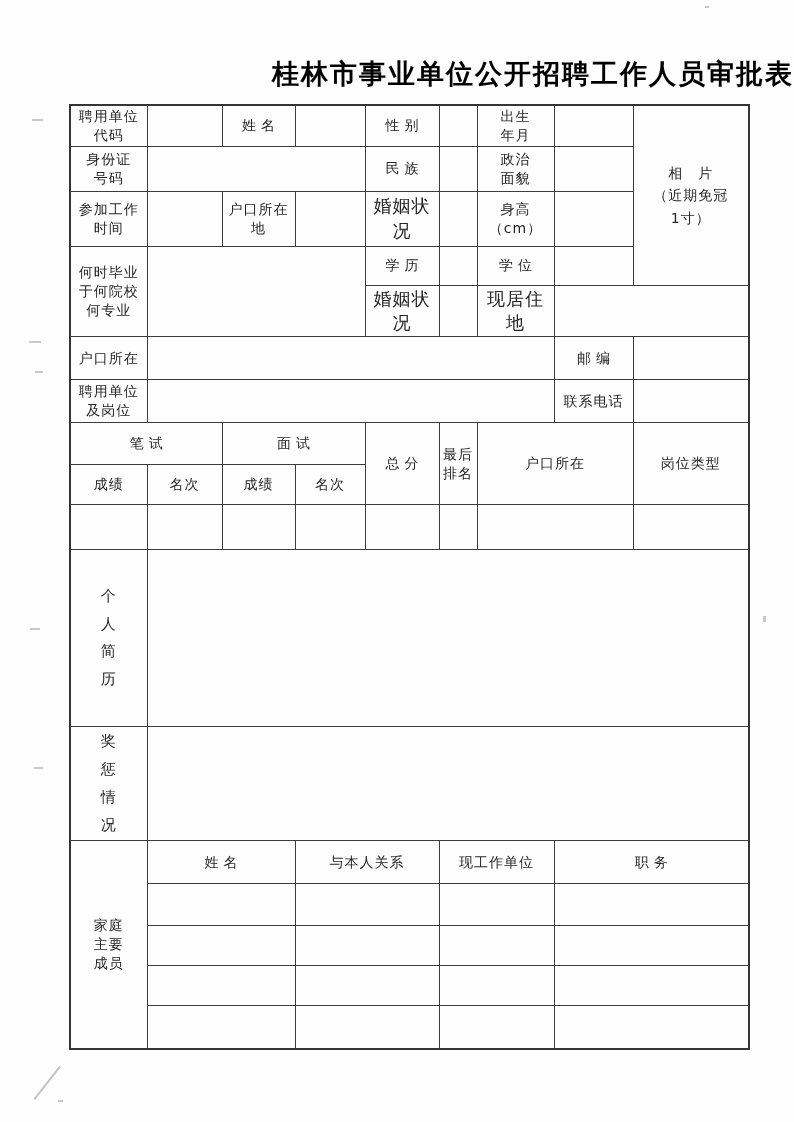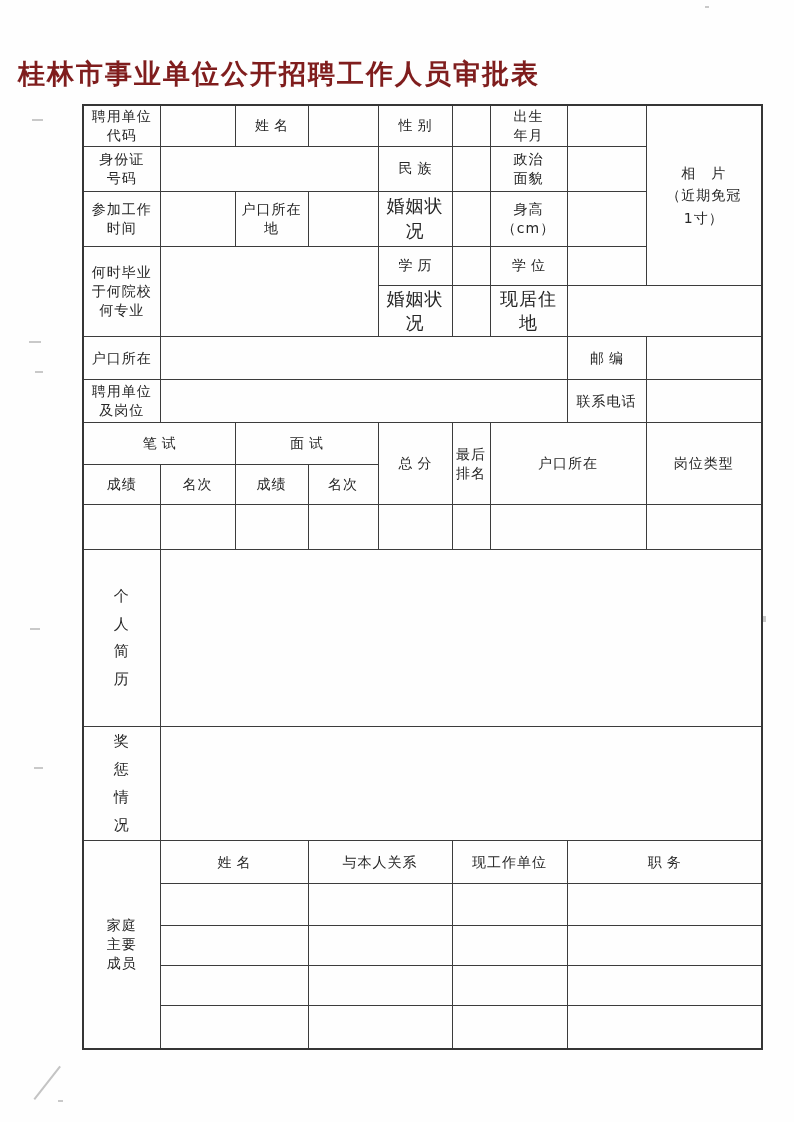--- a/index.html
+++ b/index.html
@@ -11,31 +11,31 @@
     position:relative;
     overflow:hidden;
   }
   .page{
     position:absolute;inset:0;
     background:#fefefe;
   }
   .title{
     position:absolute;
     top:56px;left:0;width:100%;
-    text-align:left;
+    text-align:right;
     text-indent:18px;
     font-size:27px;
     font-weight:bold;
     letter-spacing:2px;
-    color:#7f1d1d;
+    color:#000000;
     white-space:nowrap;
   }
   table.form{
     position:absolute;
-    left:82px;top:104px;
+    left:69px;top:104px;
     width:679px;
     border-collapse:collapse;
     table-layout:fixed;
     border:2px solid #353535;
   }
   td{
     border:1.5px solid #3c3c3c;
     font-size:14px;
     color:#262626;
     text-align:center;

